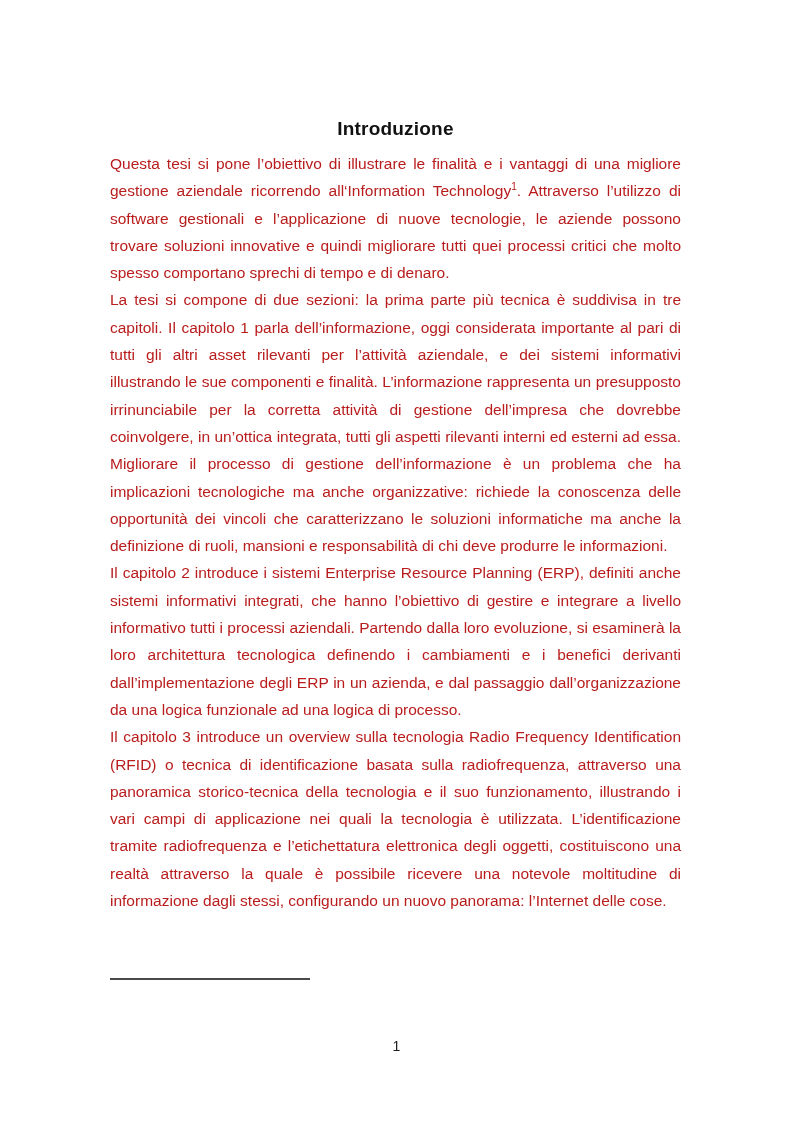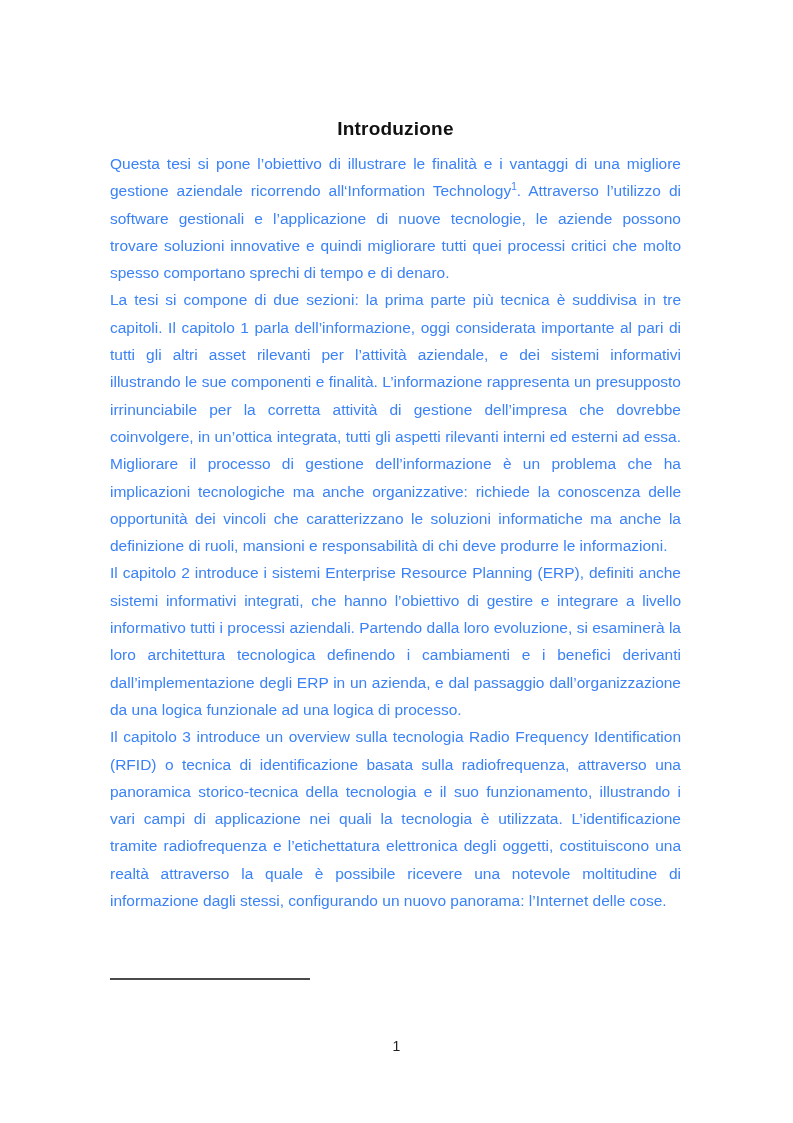--- a/index.html
+++ b/index.html
@@ -33,21 +33,21 @@
     text-align: center;
     margin: 0 0 10px 0;
     color: #111111;
     letter-spacing: 0.2px;
   }
   .body-par {
     margin: 0;
     font-size: 15.5px;
     line-height: 27.3px;
     text-align: justify;
-    color: #3b82f6;
+    color: #b91c1c;
   }
   .footnote-ref {
     font-size: 10px;
     line-height: 0;
     vertical-align: super;
   }
   .footnote {
     position: absolute;
     left: 110px;
     right: 112px;

